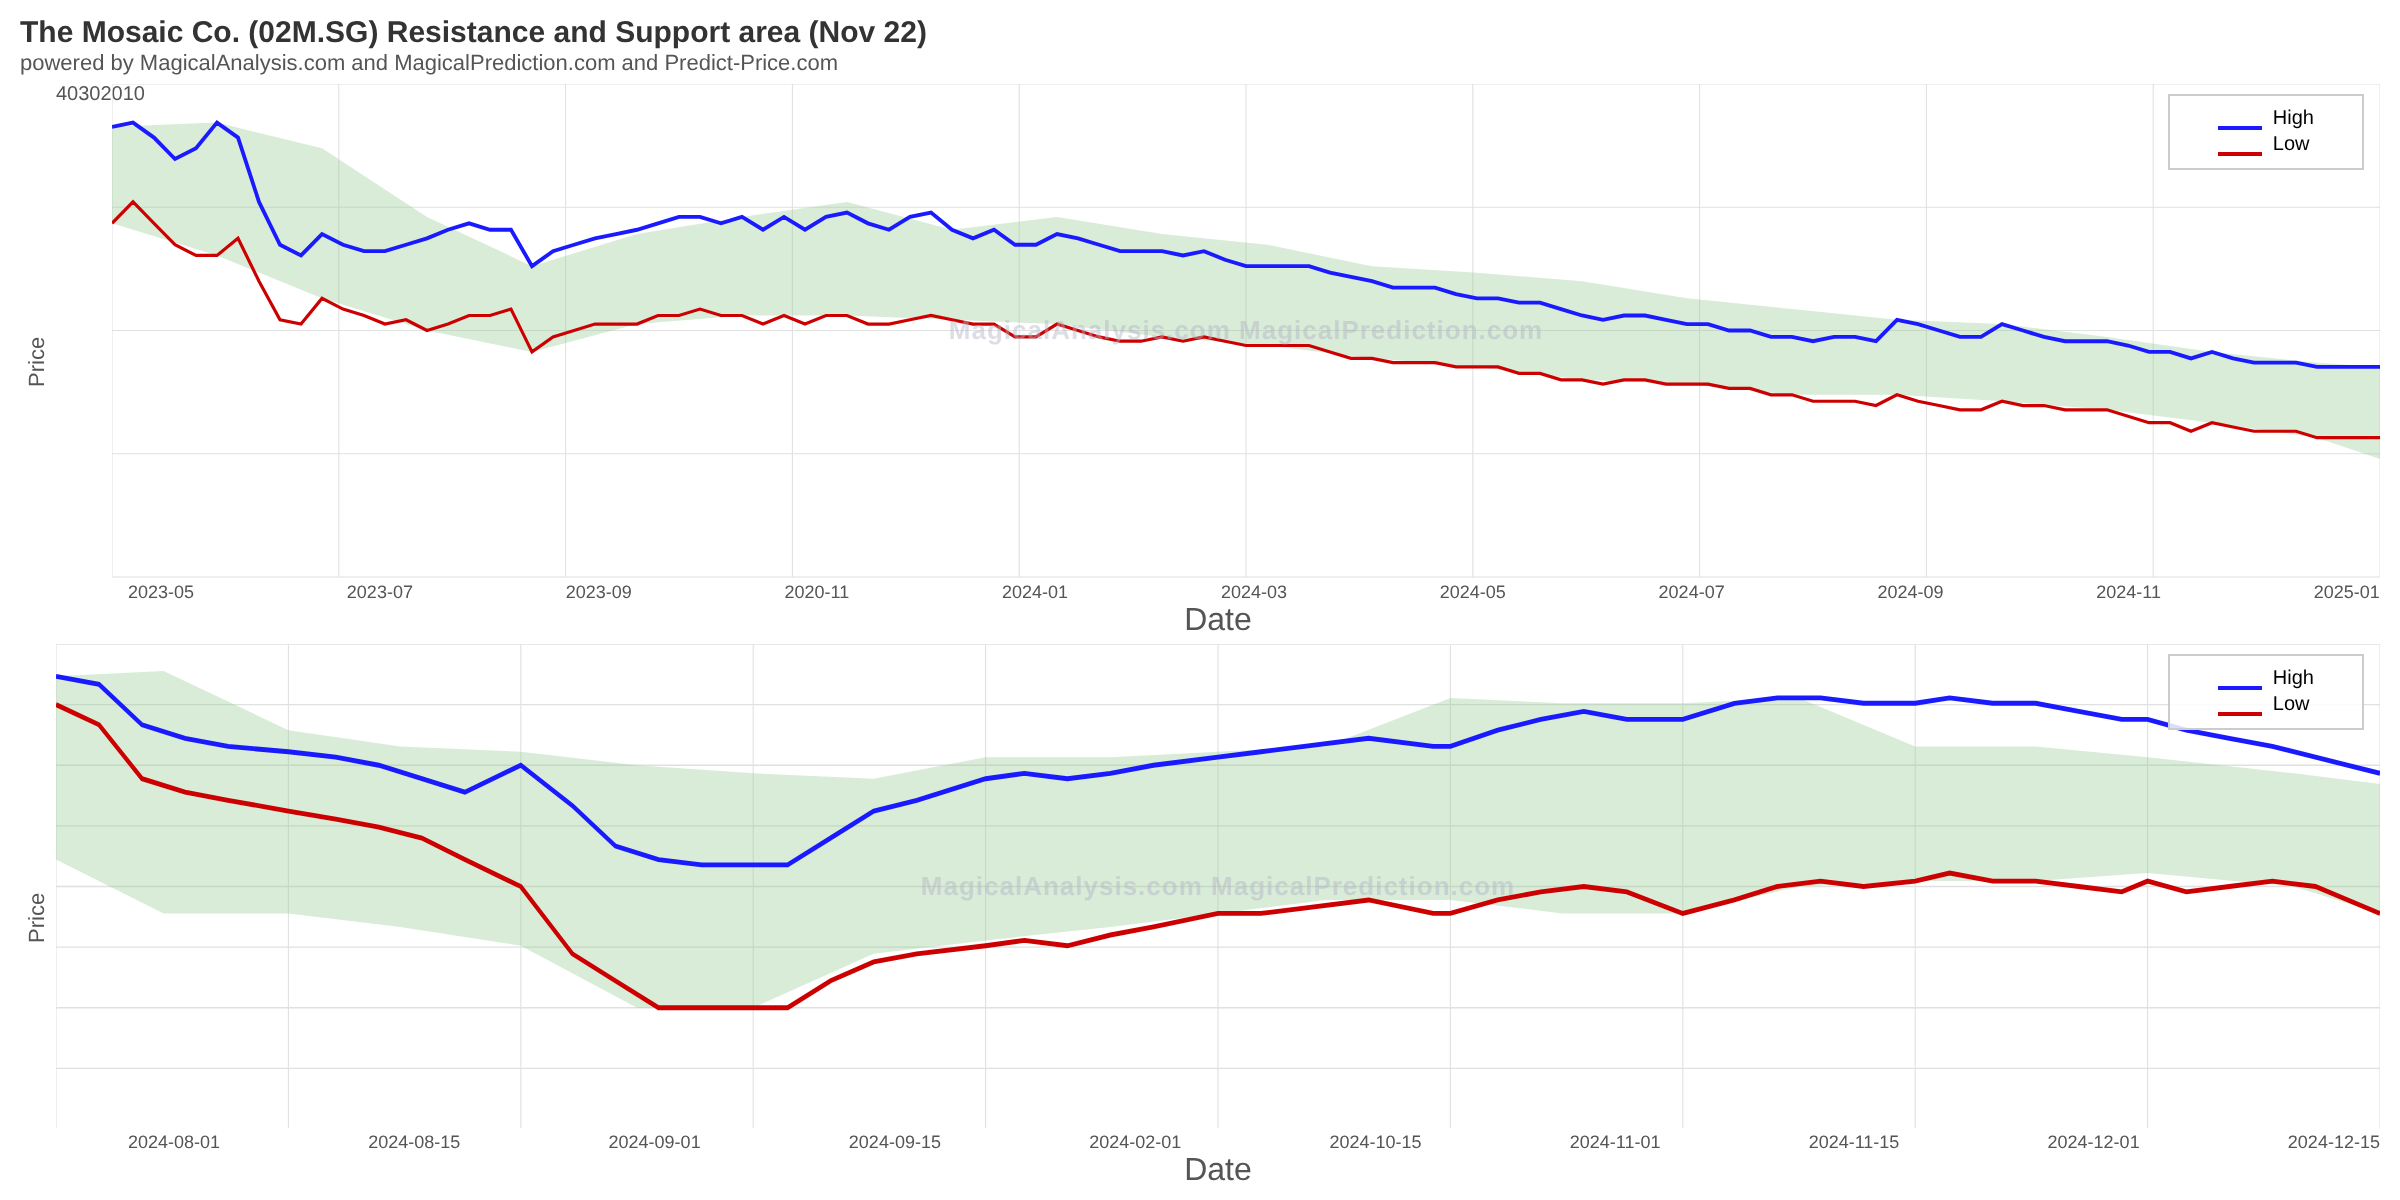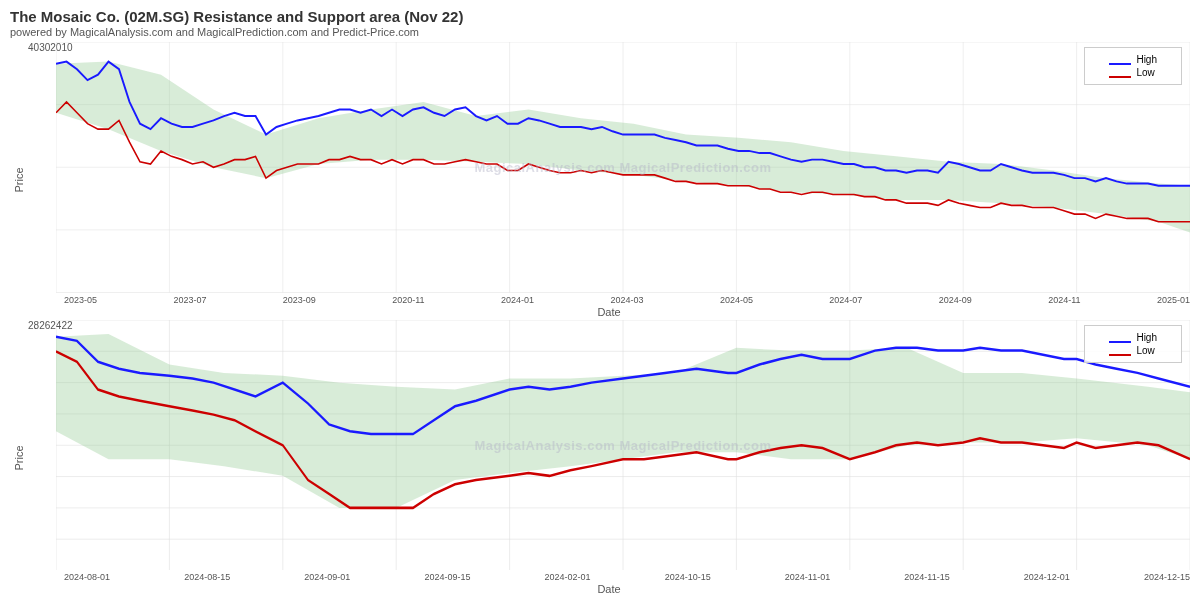--- a/index.html
+++ b/index.html
@@ -81,21 +81,21 @@
     .x-axis-labels {
       flex: 1;
       display: flex;
       justify-content: space-between;
       font-size: 9px;
       color: #555;
       padding: 2px 0 0 0;
     }
     .x-axis-title {
       text-align: center;
-      font-size: 11px;
+      font-size: 16px;
       color: #555;
       margin-top: 1px;
     }
     .legend {
       position: absolute;
       right: 8px;
       top: 5px;
       background: rgba(255,255,255,0.85);
       border: 1px solid #ccc;
       padding: 4px 8px;
@@ -254,26 +254,20 @@
           </div>
         </div>
         <div class="x-axis-title">Date</div>
       </div>
     </div>
 
     <div class="chart-area">
       <div class="y-axis-label">Price</div>
       <div class="chart-with-yaxis">
         <div class="chart-inner">
-          <div class="y-ticks">
-            <span>28</span>
-            <span>26</span>
-            <span>24</span>
-            <span>22</span>
-          </div>
           <div class="svg-container">
             <svg width="100%" height="100%" viewBox="0 0 1080 180" preserveAspectRatio="none">
 
               <line x1="0" y1="0" x2="1080" y2="0" stroke="#e0e0e0" stroke-width="0.5"></line>
               <line x1="0" y1="22.5" x2="1080" y2="22.5" stroke="#e0e0e0" stroke-width="0.5"></line>
               <line x1="0" y1="45" x2="1080" y2="45" stroke="#e0e0e0" stroke-width="0.5"></line>
               <line x1="0" y1="67.5" x2="1080" y2="67.5" stroke="#e0e0e0" stroke-width="0.5"></line>
               <line x1="0" y1="90" x2="1080" y2="90" stroke="#e0e0e0" stroke-width="0.5"></line>
               <line x1="0" y1="112.5" x2="1080" y2="112.5" stroke="#e0e0e0" stroke-width="0.5"></line>
               <line x1="0" y1="135" x2="1080" y2="135" stroke="#e0e0e0" stroke-width="0.5"></line>

